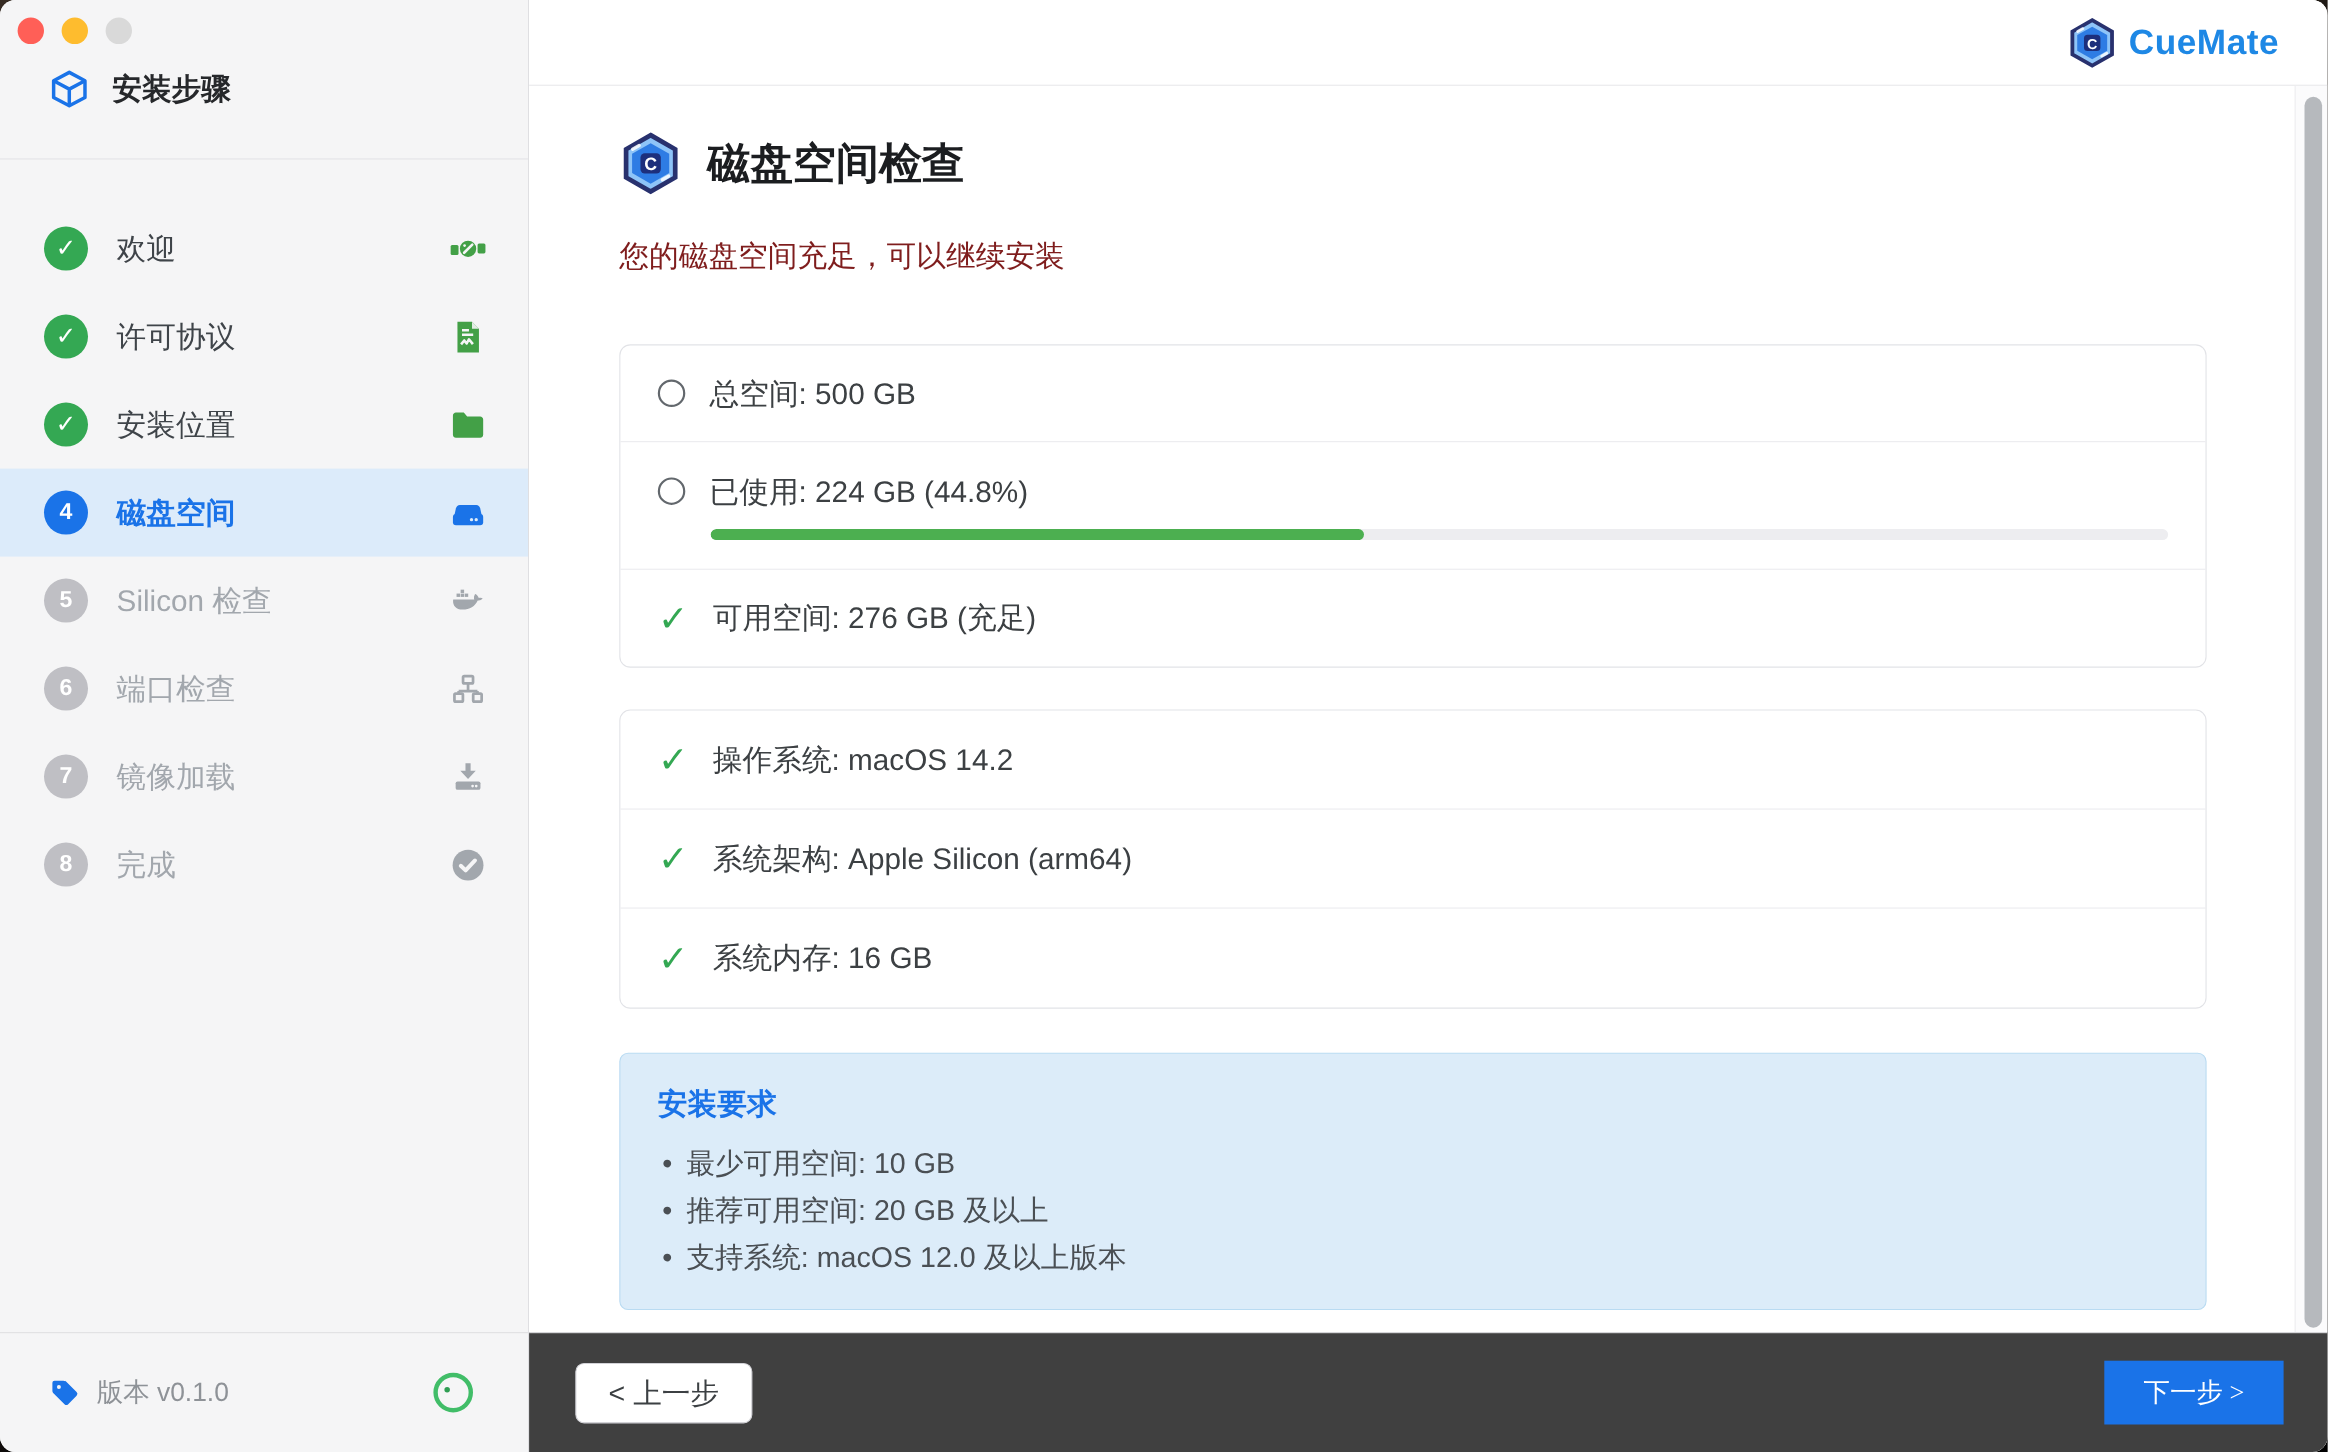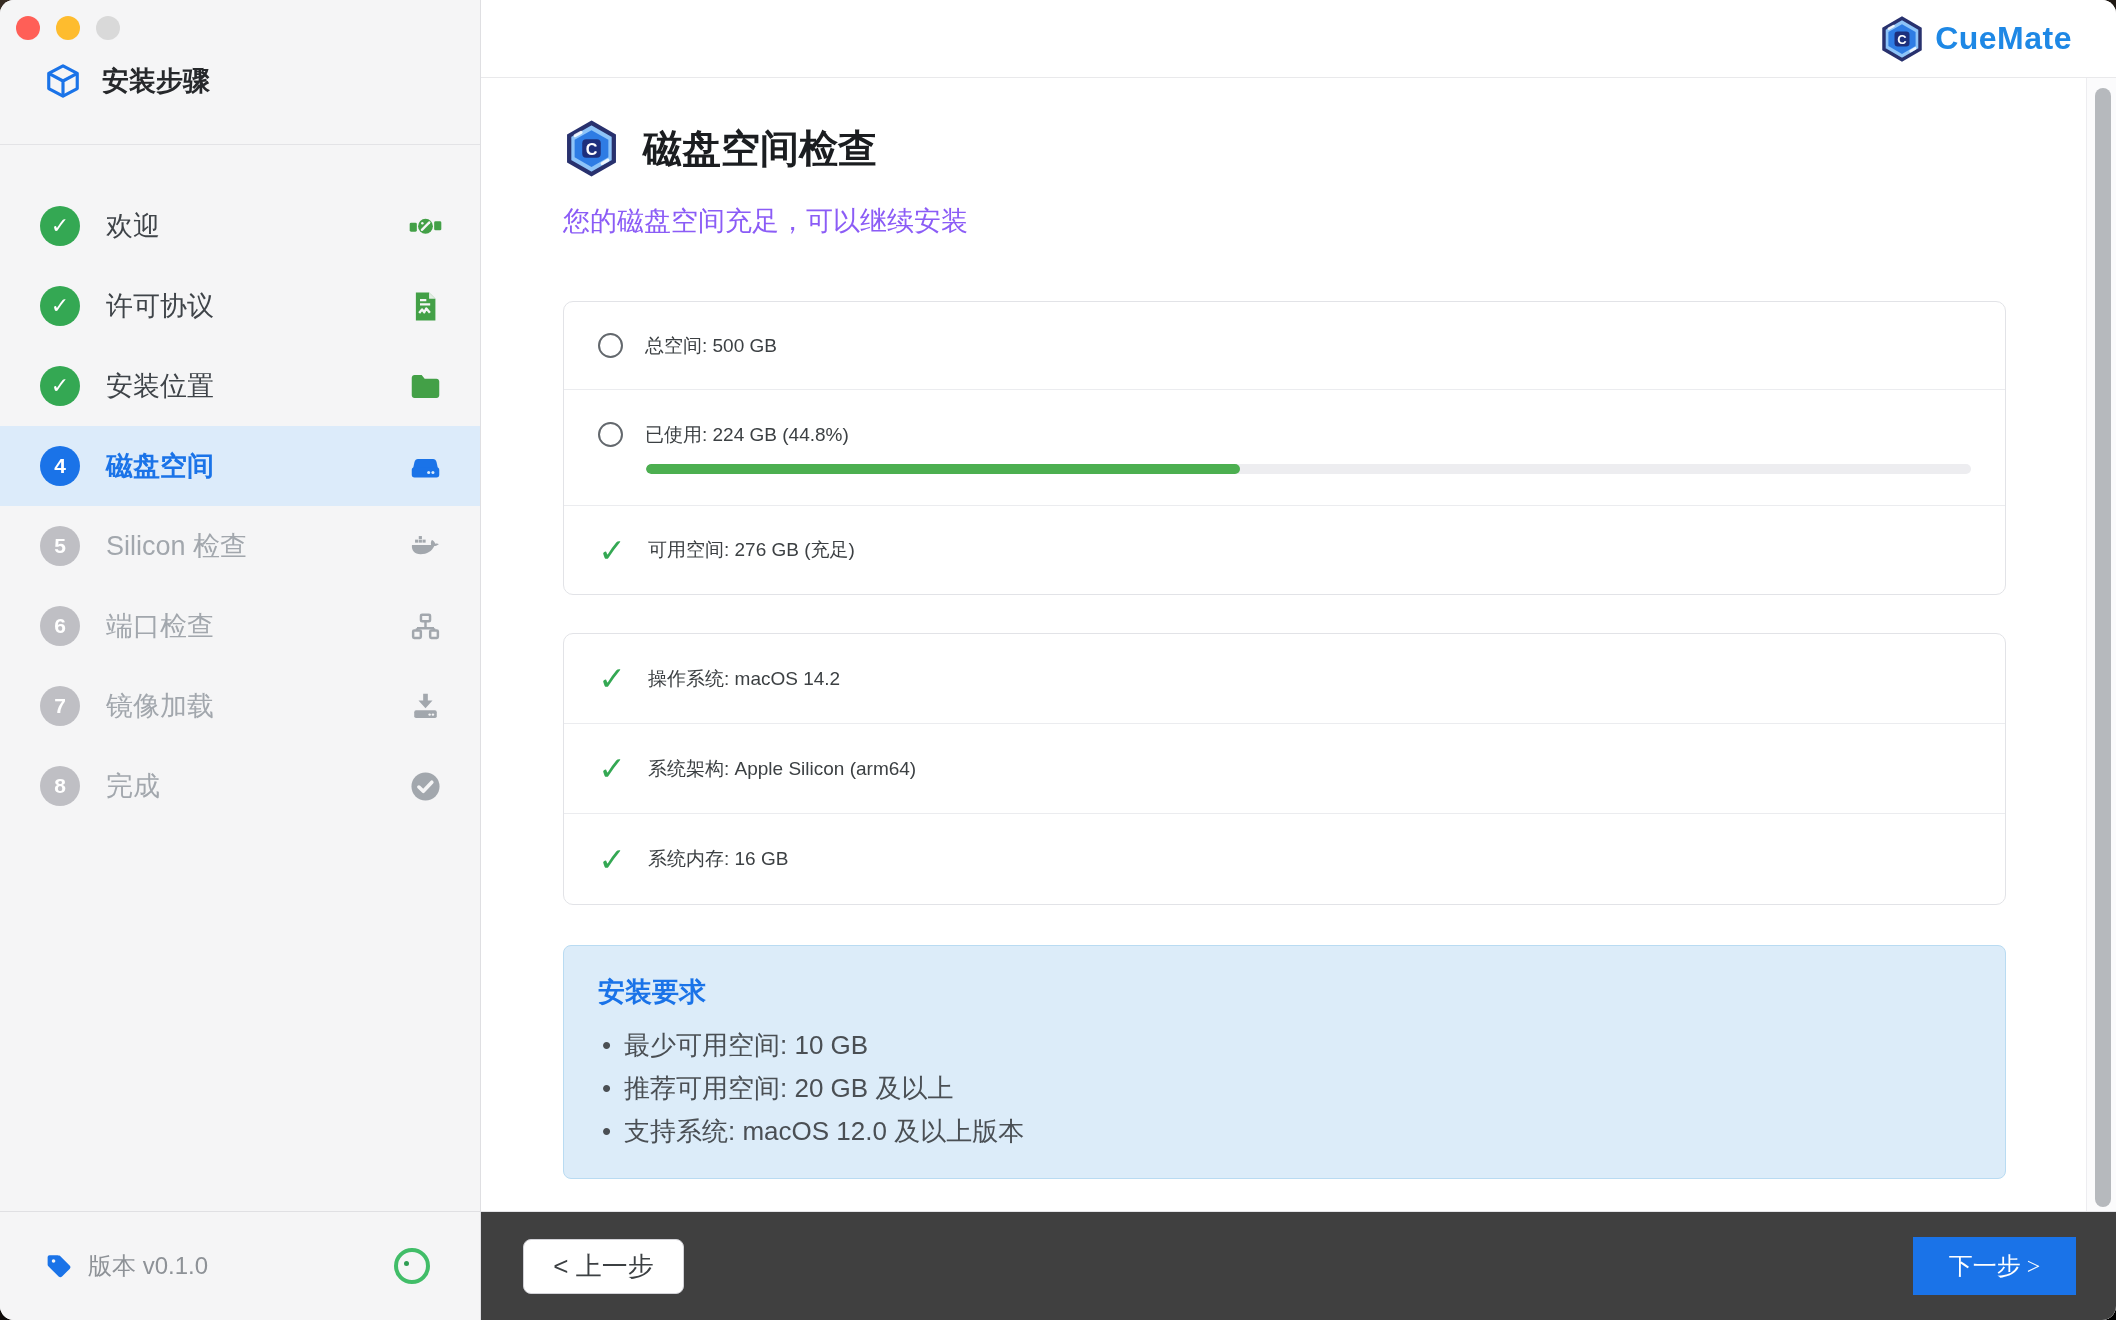--- a/index.html
+++ b/index.html
@@ -56,32 +56,32 @@
   .brand { display:flex; align-items:center; }
   .brand svg { width:46px; height:46px; }
   .brand-name { font-size:32px; font-weight:bold; color:#1e88e5; margin-left:10px; letter-spacing:.5px; }
 
   .main-body { flex:1; position:relative; overflow:hidden; }
   .main-scroll { position:absolute; inset:0 30px 0 0; padding:42px 80px 0 82px; }
 
   .page-title-row { display:flex; align-items:center; }
   .page-title-row svg { width:57px; height:57px; flex:none; }
   .page-title { font-size:39px; font-weight:bold; color:#1b1d20; margin-left:23px; }
-  .page-subtitle { margin-top:26px; font-size:27px; color:#8b5cf6; }
+  .page-subtitle { margin-top:38px; font-size:27px; color:#7f1d1d; }
 
   .card { width:1443px; border:1px solid #e2e3e7; border-radius:10px; background:#fff; }
   .card.first { margin-top:62px; }
   .card.second { margin-top:38px; }
   .crow { display:flex; align-items:center; padding:0 34px; border-bottom:1px solid #ebecef; }
   .crow:last-child { border-bottom:none; }
   .crow.h88 { height:88px; }
   .crow.h90 { height:90px; }
   .crow.tall { height:116px; flex-direction:column; align-items:stretch; justify-content:center; }
   .crow-line { display:flex; align-items:center; }
-  .crow-text { font-size:19px; color:#3c4043; margin-left:22px; }
+  .crow-text { font-size:27px; color:#3c4043; margin-left:22px; }
   .circle-o { width:25px; height:25px; border:2.5px solid #63686d; border-radius:50%; flex:none; }
   .check-g { width:28px; flex:none; color:#34a853; font-size:33px; line-height:1; text-align:center; }
   .check-g::before { content:"✓"; }
   .progress-track { height:10px; background:#ededf0; border-radius:5px; margin:16px 0 0 48px; overflow:hidden; }
   .progress-fill { height:100%; background:#4caf50; border-radius:5px; width:0; }
 
   .info-box { width:1443px; margin-top:40px; background:#dcecf9; border:1px solid #b9dbf2; border-radius:8px; padding:28px 34px 30px 34px; }
   .info-title { font-size:27px; font-weight:bold; color:#1a73e8; }
   .info-list { list-style:none; margin-top:18px; }
   .info-list li { font-size:26px; color:#4a4f54; line-height:34px; padding-left:26px; position:relative; }

